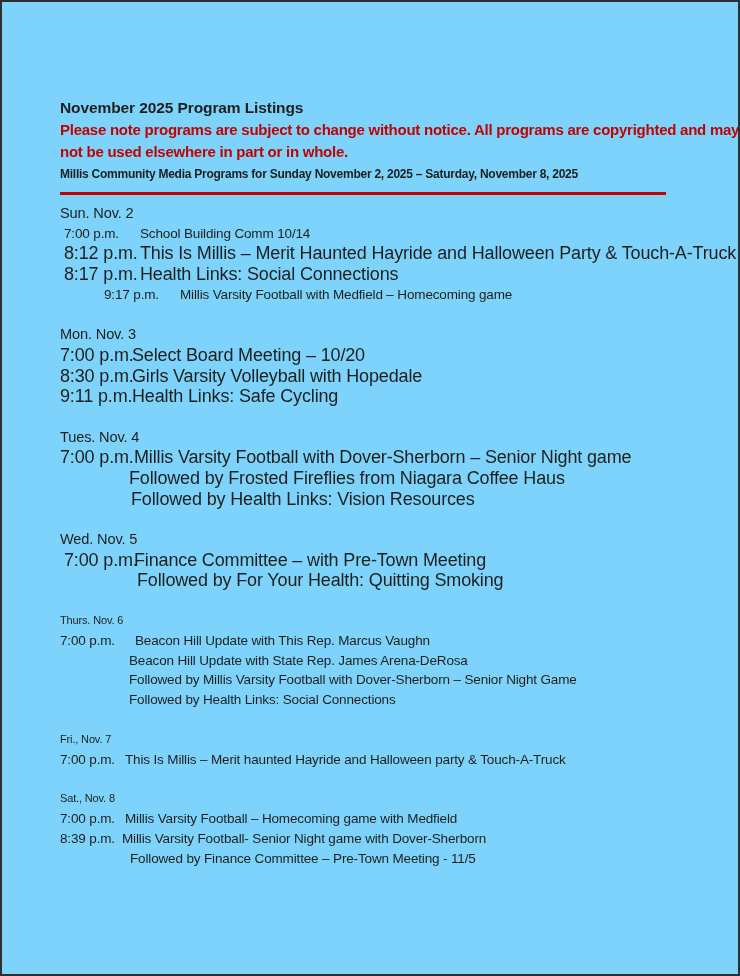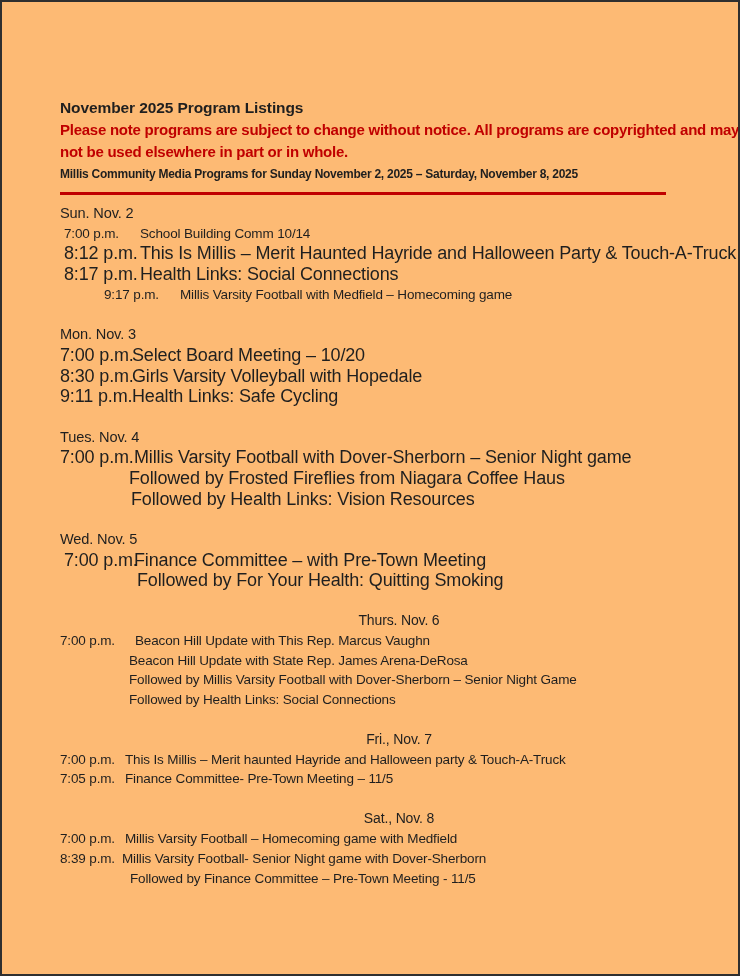--- a/index.html
+++ b/index.html
@@ -7,21 +7,21 @@
     padding: 0;
     background: #e8e8e8;
     font-family: "Liberation Sans", sans-serif;
   }
   .page {
     position: relative;
     width: 740px;
     height: 976px;
     box-sizing: border-box;
     margin: 0;
-    background: #fdba74;
+    background: #7dd3fc;
     border: 2px solid #2f2f2f;
     overflow: hidden;
     color: var(--ink, #1f1f1f);
   }
   .doc-header {
     padding: 95px 40px 0 58px;
   }
   .doc-title {
     font-size: 15.5px;
     font-weight: 700;
@@ -55,21 +55,21 @@
   }
   .section + .section {
     margin-top: 20px;
   }
   .day {
     font-size: 14.6px;
     line-height: 20.6px;
     letter-spacing: -0.15px;
     white-space: nowrap;
   }
-  .day.small { font-size: 14px; line-height: 19.8px; text-align: center; }
+  .day.small { font-size: 11px; line-height: 19.8px; }
   .prow {
     font-size: 18px;
     line-height: 20.6px;
     letter-spacing: -0.15px;
     white-space: nowrap;
   }
   .prow.small { font-size: 13.5px; line-height: 19.8px; }
   .prow .time { display: inline-block; }
   .prow .text { display: inline-block; }
 </style>
@@ -114,21 +114,20 @@
       <div class="section">
         <div class="day small">Thurs. Nov. 6</div>
         <div class="prow small"><span class="time" style="width: 75px;">7:00 p.m.</span><span class="text">Beacon Hill Update with This Rep. Marcus Vaughn</span></div>
         <div class="prow small"><span class="text" style="margin-left: 69px;">Beacon Hill Update with State Rep. James Arena-DeRosa</span></div>
         <div class="prow small"><span class="text" style="margin-left: 69px;">Followed by Millis Varsity Football with Dover-Sherborn – Senior Night Game</span></div>
         <div class="prow small"><span class="text" style="margin-left: 69px;">Followed by Health Links: Social Connections</span></div>
       </div>
       <div class="section">
         <div class="day small">Fri., Nov. 7</div>
         <div class="prow small"><span class="time" style="width: 65px;">7:00 p.m.</span><span class="text">This Is Millis – Merit haunted Hayride and Halloween party &amp; Touch-A-Truck</span></div>
-        <div class="prow small"><span class="time" style="width: 65px;">7:05 p.m.</span><span class="text">Finance Committee- Pre-Town Meeting – 11/5</span></div>
       </div>
       <div class="section">
         <div class="day small">Sat., Nov. 8</div>
         <div class="prow small"><span class="time" style="width: 65px;">7:00 p.m.</span><span class="text">Millis Varsity Football – Homecoming game with Medfield</span></div>
         <div class="prow small"><span class="time" style="width: 62px;">8:39 p.m.</span><span class="text">Millis Varsity Football- Senior Night game with Dover-Sherborn</span></div>
         <div class="prow small"><span class="text" style="margin-left: 70px;">Followed by Finance Committee – Pre-Town Meeting - 11/5</span></div>
       </div>
     </div>
 </div>
 

